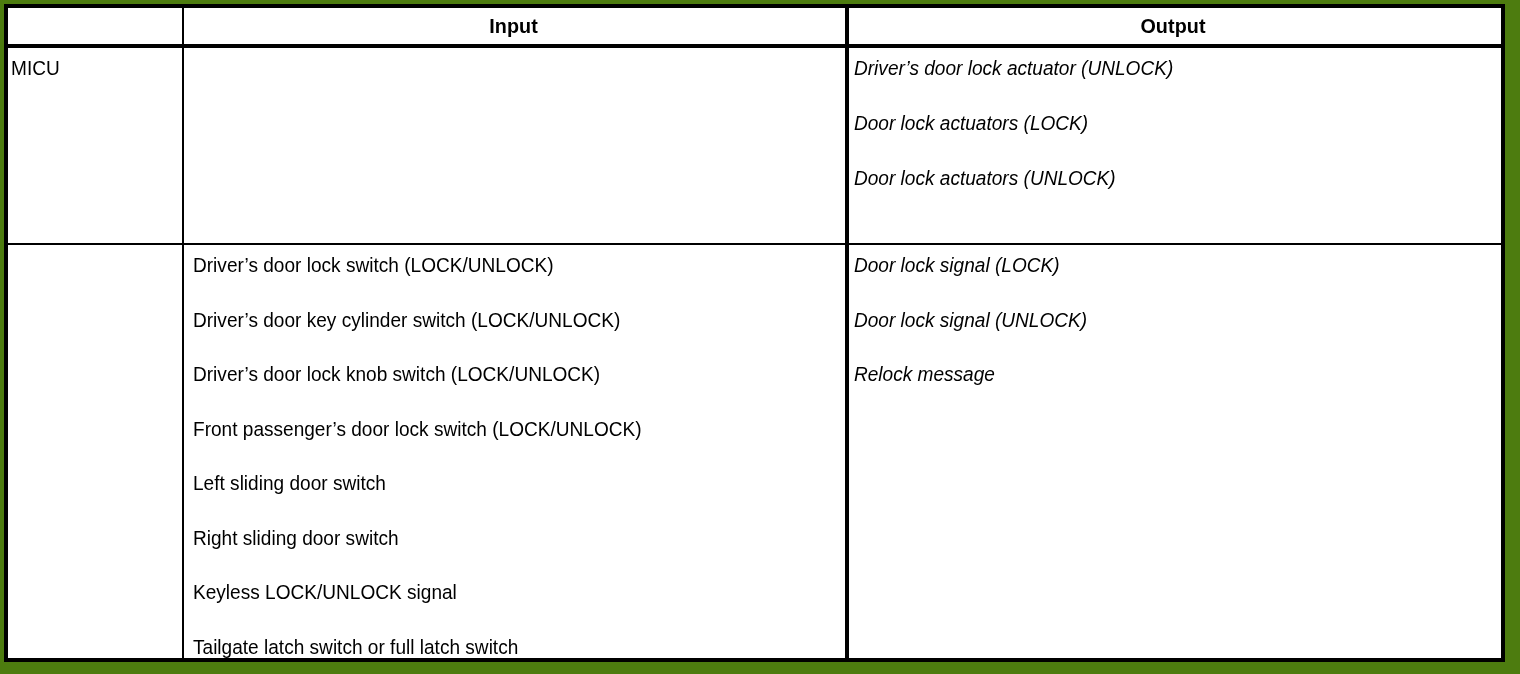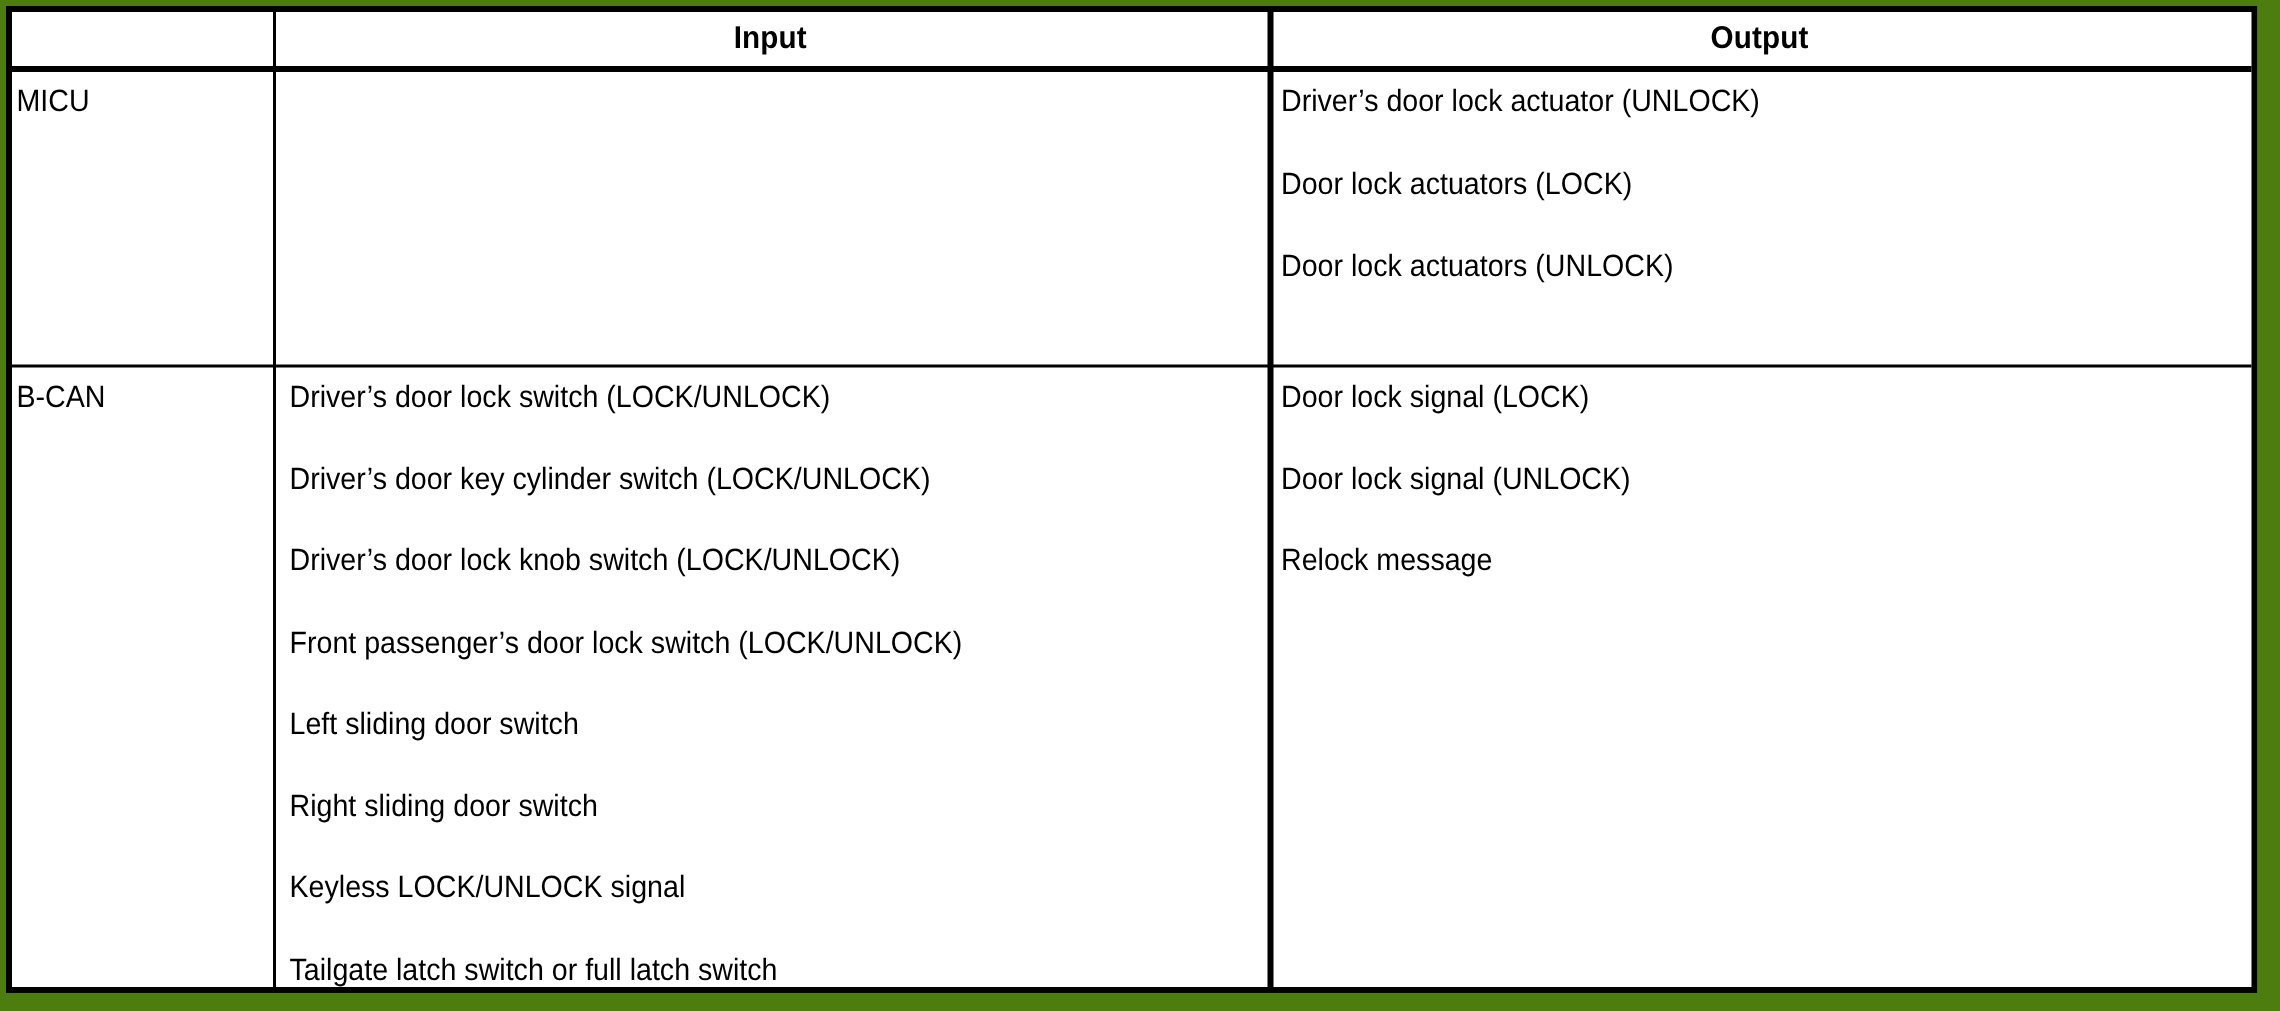--- a/index.html
+++ b/index.html
@@ -108,21 +108,21 @@
   .row-bcan  { top: 237px; bottom: 0; }
 
   .cell {
     position: absolute;
     top: 0;
     bottom: 0;
     box-sizing: border-box;
   }
   .cell-label  { left: 0;     width: 174px; padding: 10px 0 0 3px; }
   .cell-input  { left: 176px; width: 661px; padding: 10px 0 0 9px; }
-  .cell-output { left: 841px; right: 0;     padding: 10px 0 14px 5px; }
+  .cell-output { left: 841px; right: 0;     padding: 10px 0 14px 5px; font-style: italic; }
 
   .cell-text {
     font-size: 20.5px;
     line-height: 20px;
     transform: scaleX(0.93);
     transform-origin: left center;
     white-space: nowrap;
   }
 
   .item-list {
@@ -163,23 +163,20 @@
           <li class="item">Driver’s door lock actuator (UNLOCK)</li>
           <li class="item">Door lock actuators (LOCK)</li>
           <li class="item">Door lock actuators (UNLOCK)</li>
         </ul>
       </div>
     </div>
 
     <div class="row-rule"></div>
 
     <div class="tbody-row row-bcan">
-      <div class="cell cell-label">
-        <div class="cell-text">B-CAN</div>
-      </div>
       <div class="cell cell-output">
         <ul class="item-list">
           <li class="item">Door lock signal (LOCK)</li>
           <li class="item">Door lock signal (UNLOCK)</li>
           <li class="item">Relock message</li>
         </ul>
       </div>
       <div class="cell cell-input">
         <ul class="item-list">
           <li class="item">Driver’s door lock switch (LOCK/UNLOCK)</li>

